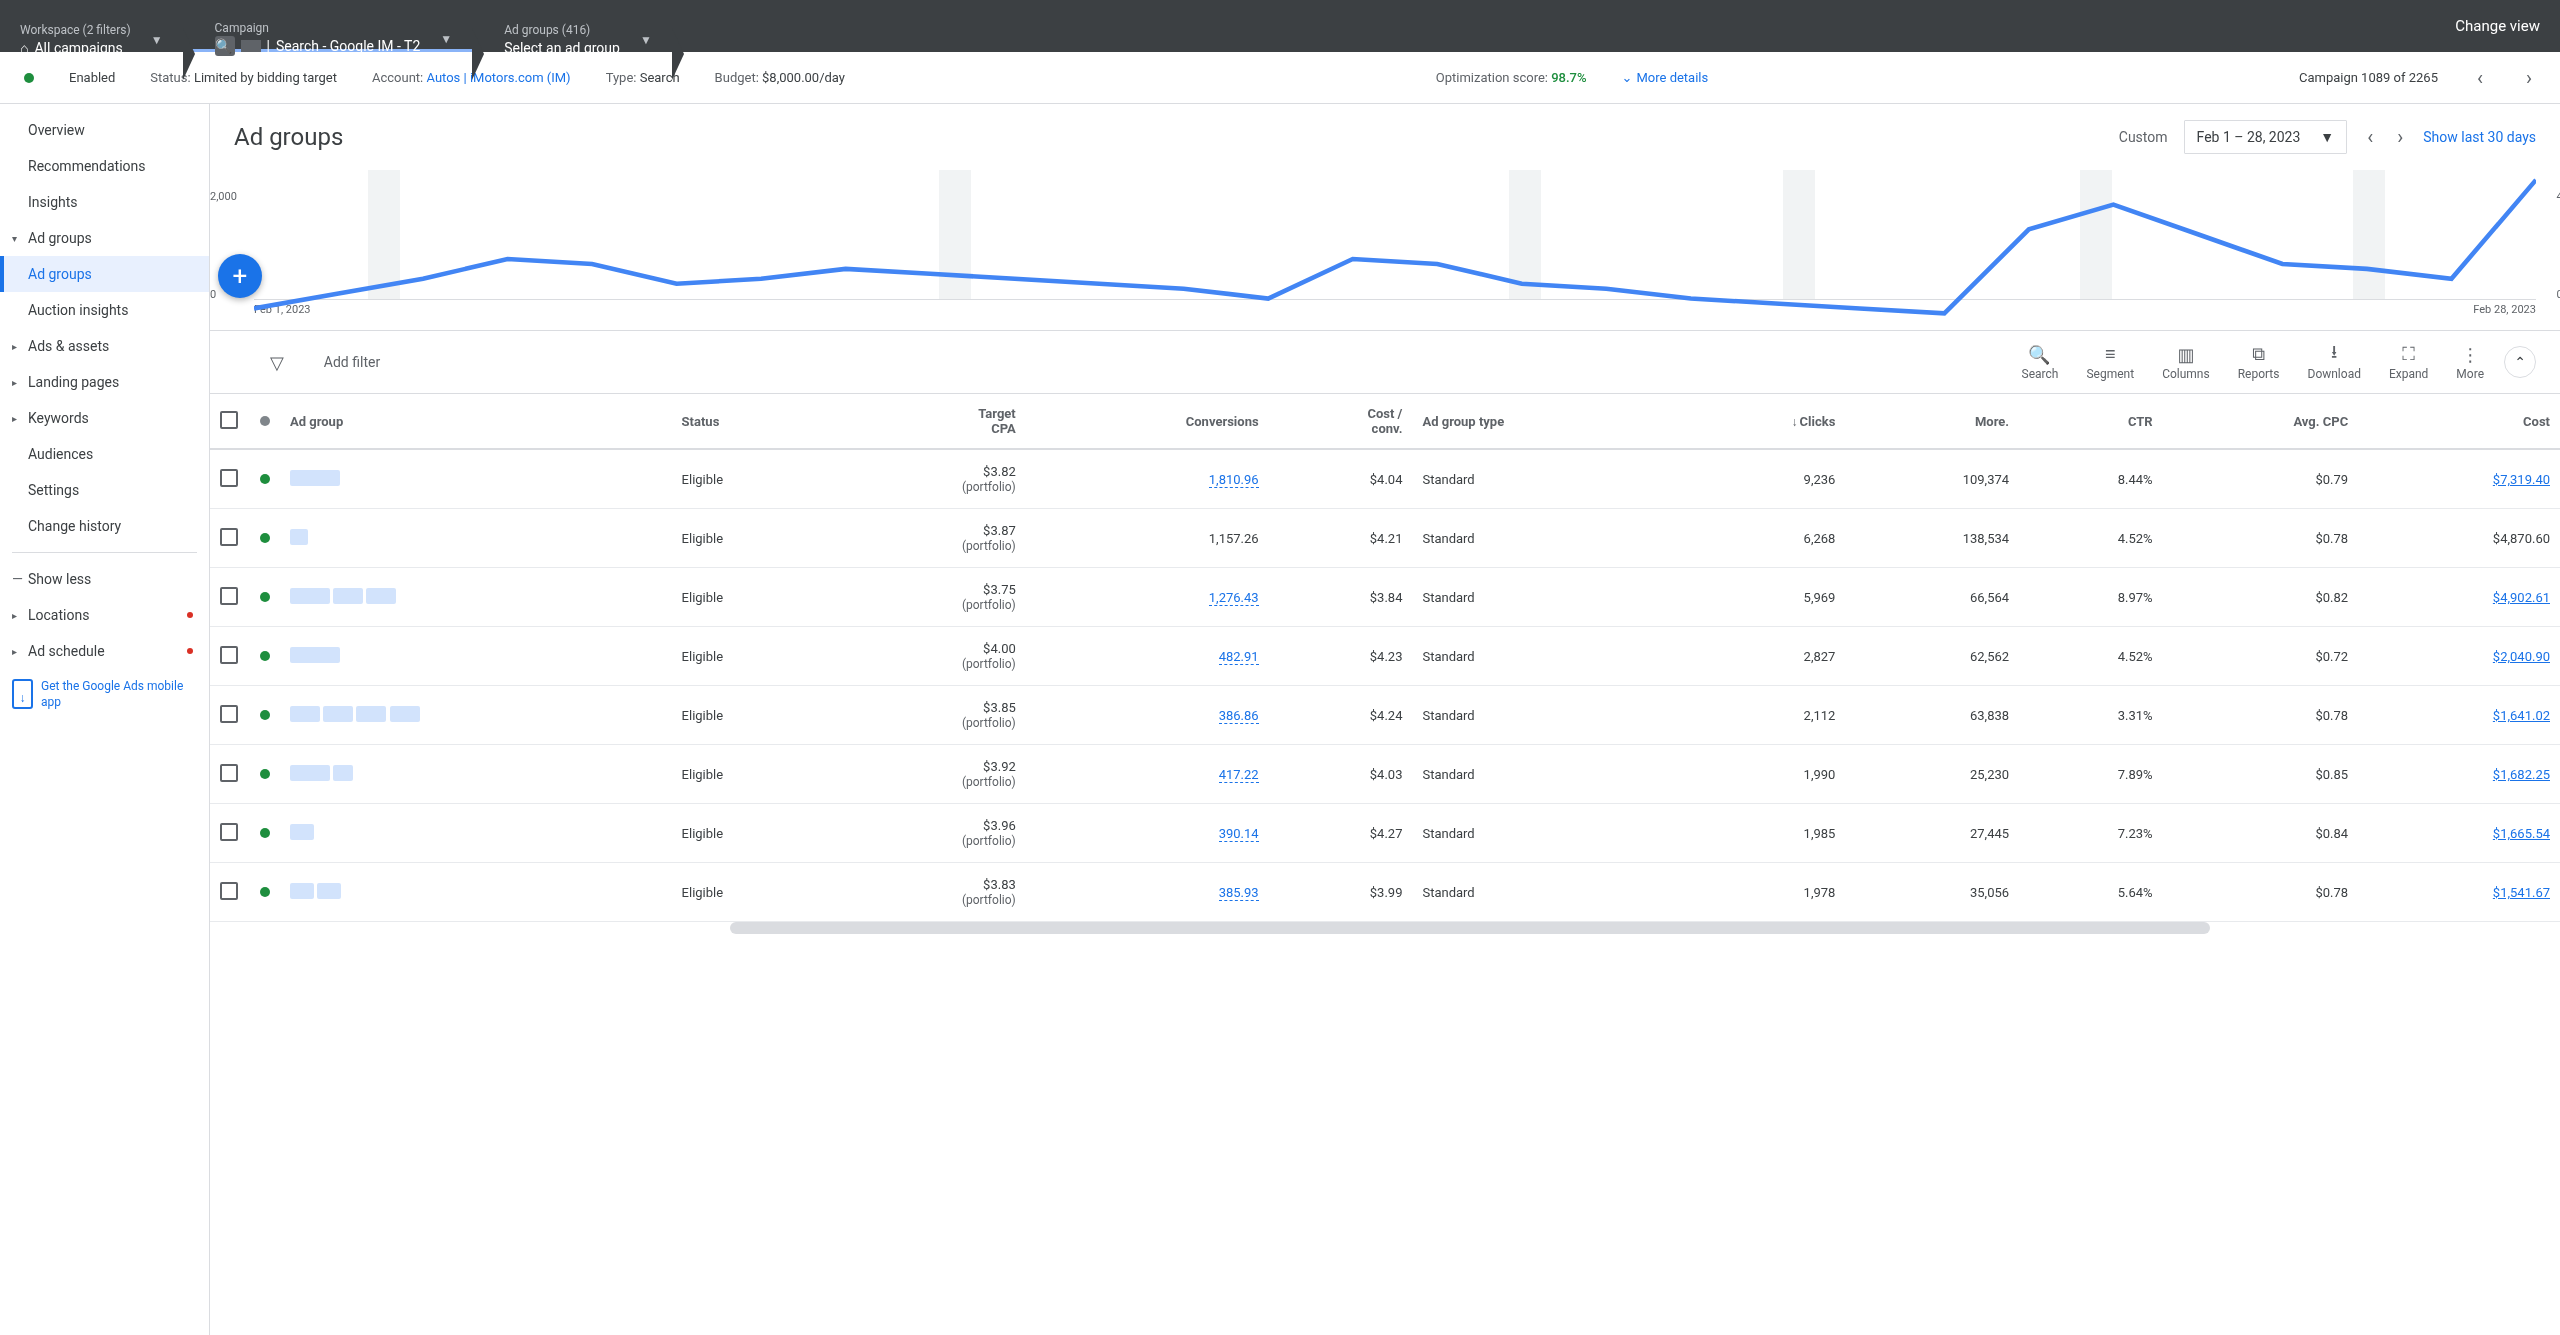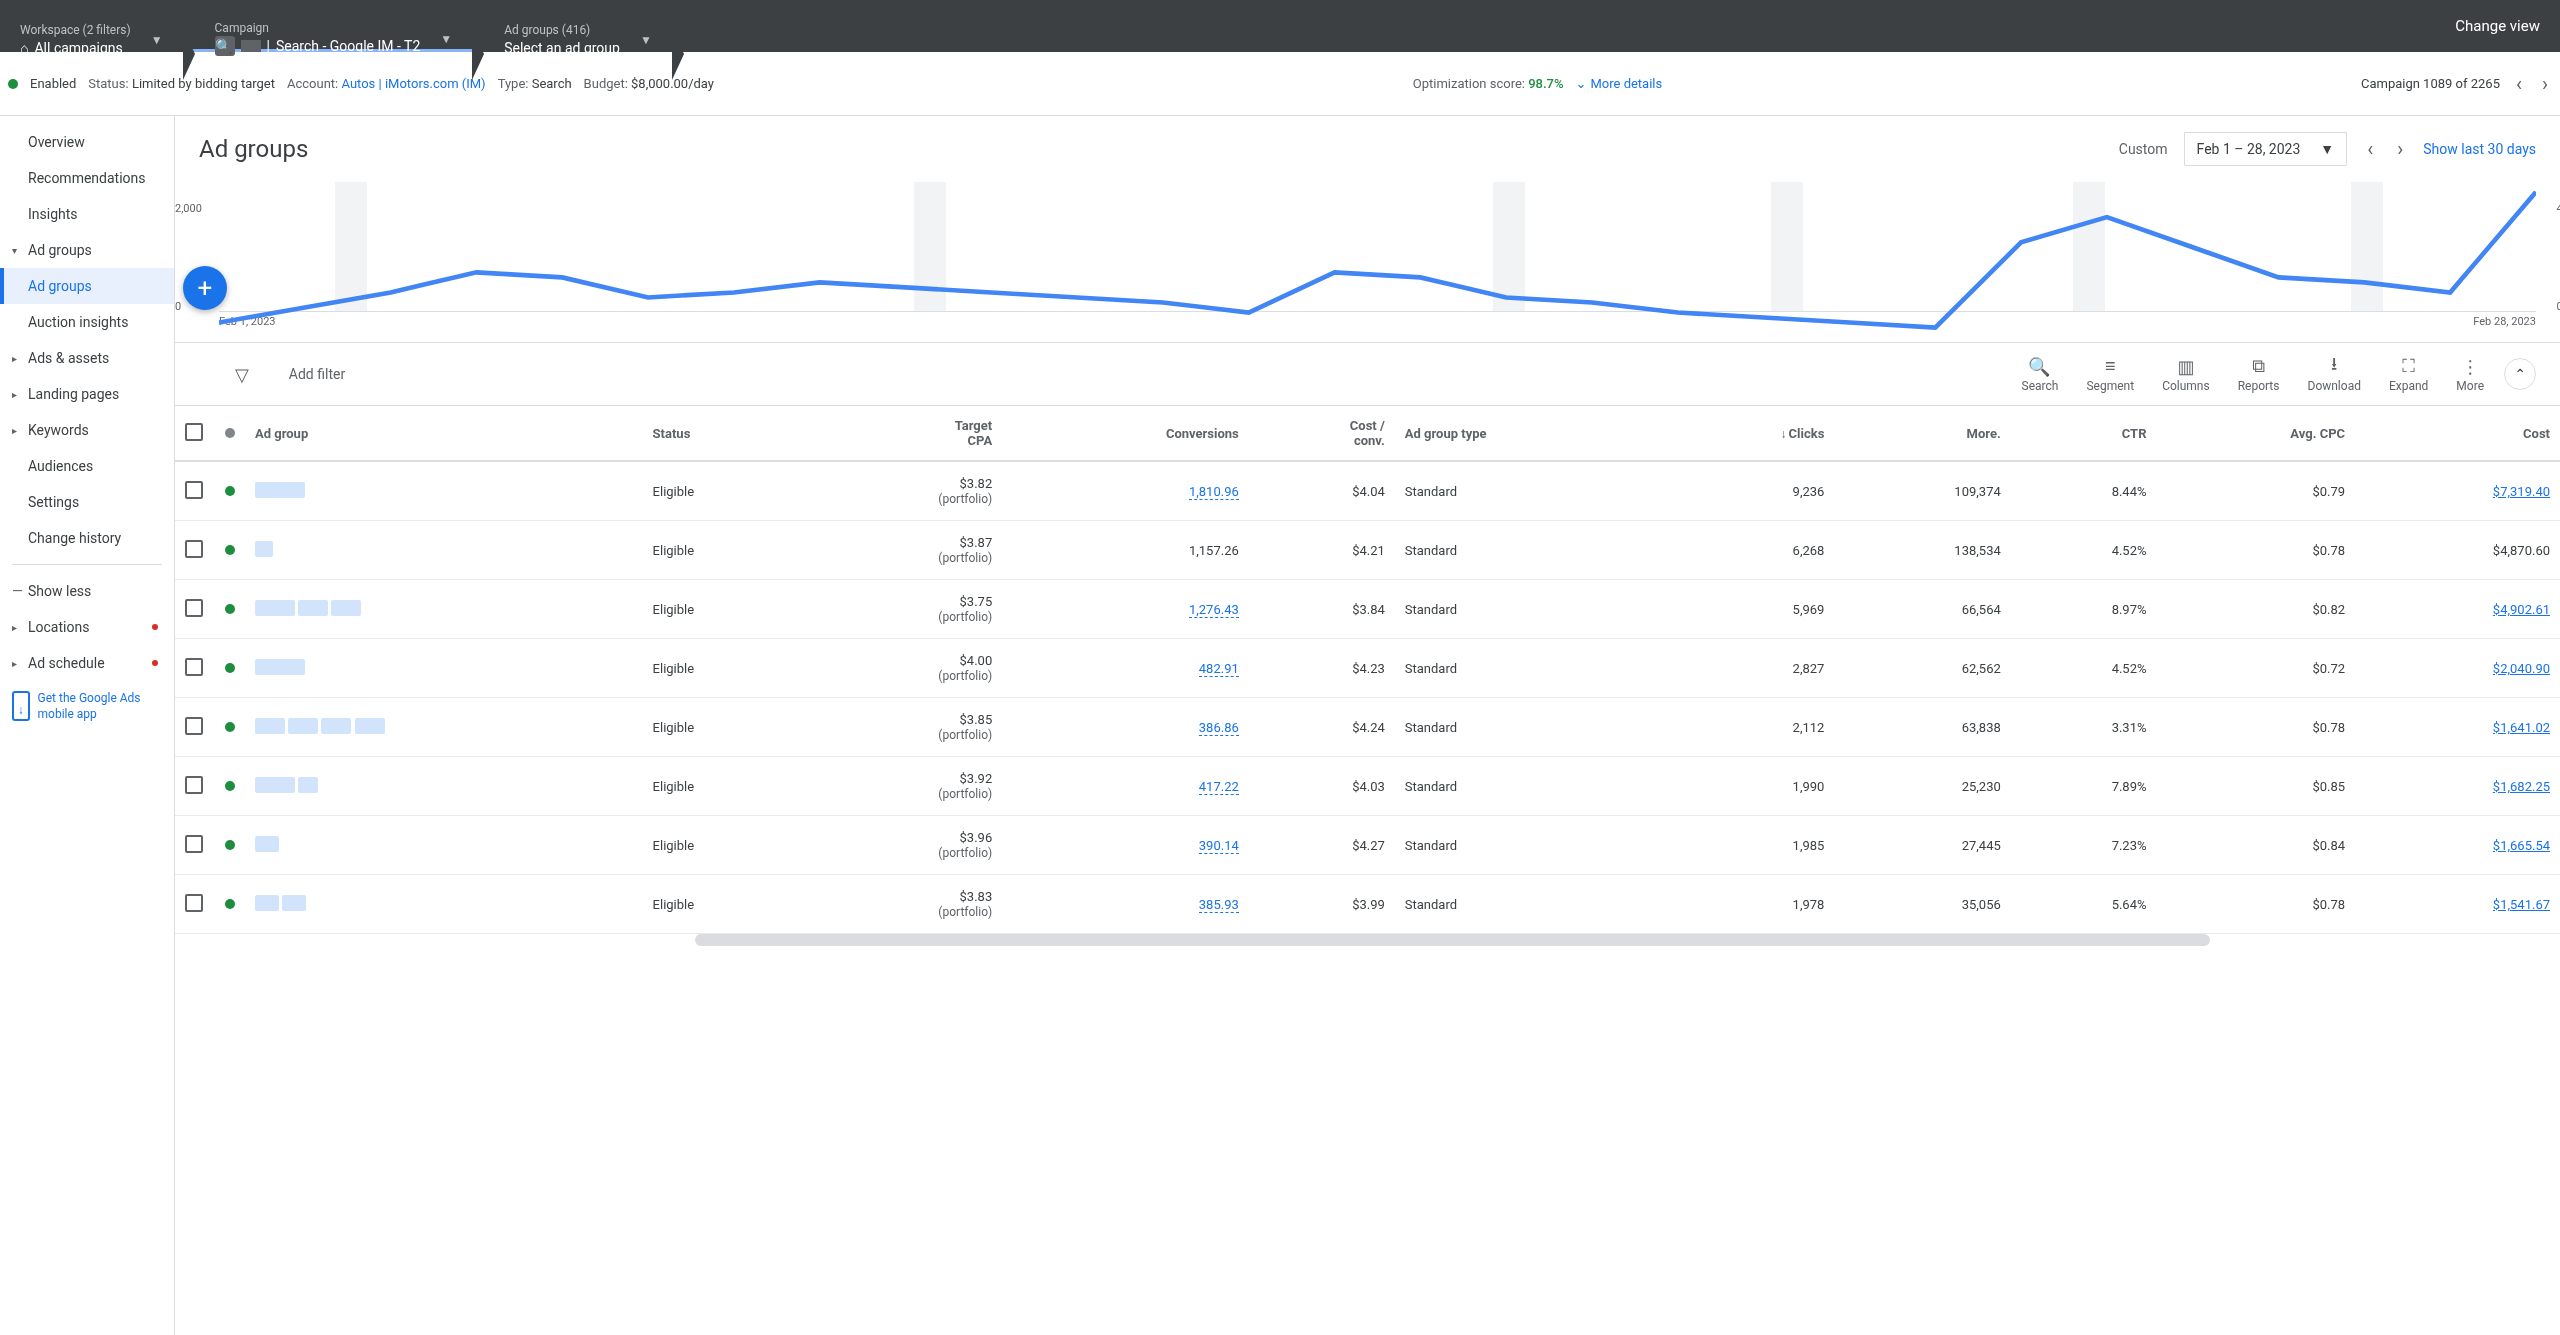--- a/index.html
+++ b/index.html
@@ -12,35 +12,35 @@
 .breadcrumb-inner { display: flex; flex-direction: column; line-height: 1.3; }
 .breadcrumb-label { font-size: 12px; color: #bdc1c6; }
 .breadcrumb-value { font-size: 14px; color: #fff; display: flex; align-items: center; gap: 6px; }
 .breadcrumb-value.underline { text-decoration: underline; }
 .chev-down { margin-left: 20px; font-size: 12px; color: #bdc1c6; }
 .change-view { margin-left: auto; padding: 0 20px; display: flex; align-items: center; font-size: 15px; cursor: pointer; }
 .search-icon-box { width: 20px; height: 20px; background: #5f6368; border-radius: 3px; display: flex; align-items: center; justify-content: center; }
 .bc-active { border-bottom: 3px solid #8ab4f8; }
 
 
-.info-bar { height: 64px; background: #fff; border-bottom: 1px solid #dadce0; display: flex; align-items: center; padding: 0 8px; gap: 12px; font-size: 13px; }
+.info-bar { height: 52px; background: #fff; border-bottom: 1px solid #dadce0; display: flex; align-items: center; padding: 0 24px; gap: 35px; font-size: 13px; }
 .status-dot { width: 10px; height: 10px; border-radius: 50%; background: #1e8e3e; display: inline-block; }
 .info-label { color: #5f6368; }
 .info-value { color: #3c4043; }
 .link-blue { color: #1a73e8; cursor: pointer; }
 .opt-score { color: #1e8e3e; font-weight: 500; }
 .more-details { color: #1a73e8; display: flex; align-items: center; gap: 4px; cursor: pointer; }
 .info-spacer { flex: 1; }
 .nav-chev { font-size: 20px; color: #5f6368; cursor: pointer; padding: 0 4px; }
 
 
 .main-layout { display: flex; height: calc(100vh - 104px); }
 
 
-.sidebar { width: 175px; border-right: 1px solid #dadce0; overflow-y: auto; padding: 8px 0; }
+.sidebar { width: 210px; border-right: 1px solid #dadce0; overflow-y: auto; padding: 8px 0; }
 .side-item { padding: 10px 16px 10px 28px; color: #3c4043; cursor: pointer; font-size: 14px; display: flex; align-items: center; gap: 6px; position: relative; }
 .side-item.exp::before { content: '▸'; position: absolute; left: 12px; font-size: 10px; color: #5f6368; }
 .side-item.exp-open::before { content: '▾'; position: absolute; left: 12px; font-size: 10px; color: #5f6368; }
 .side-item.sub { padding-left: 28px; }
 .side-item.active { background: #e8f0fe; color: #1a73e8; border-left: 4px solid #1a73e8; padding-left: 24px; }
 .side-item.less::before { content: '—'; position: absolute; left: 12px; color: #5f6368; }
 .side-divider { height: 1px; background: #dadce0; margin: 8px 12px; }
 .red-dot { width: 6px; height: 6px; background: #d93025; border-radius: 50%; margin-left: auto; }
 .mobile-app { display: flex; gap: 8px; padding: 10px 12px; align-items: flex-start; }
 .mobile-app-icon { width: 22px; height: 30px; border: 2px solid #1a73e8; border-radius: 3px; display: flex; align-items: flex-end; justify-content: center; padding-bottom: 2px; }

